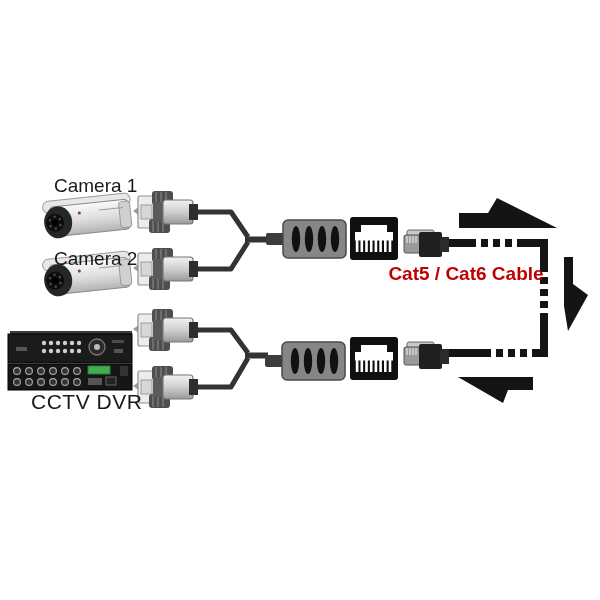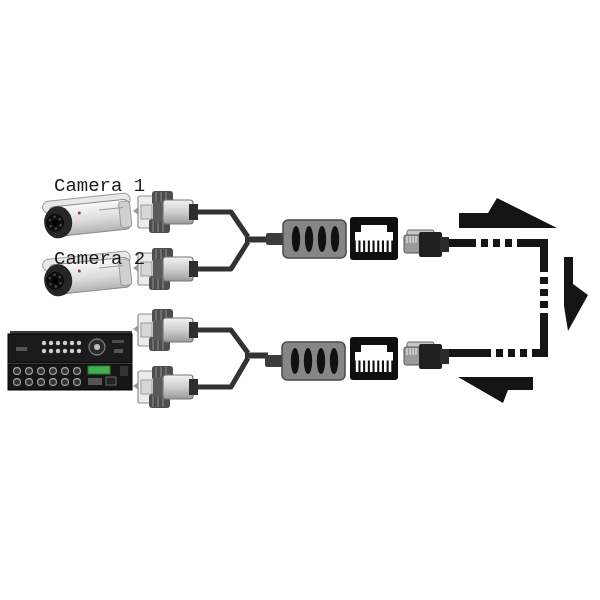--- a/index.html
+++ b/index.html
@@ -1,18 +1,18 @@
 <!DOCTYPE html>
 <html><head>
 <meta charset="utf-8">
 <style>
   html,body{margin:0;padding:0;background:#fff;}
   #canvas{
     position:relative;width:600px;height:600px;background:#ffffff;overflow:hidden;
-    font-family:Liberation Mono, monospace;
+    font-family:Liberation Sans, sans-serif;
   }
   #art{position:absolute;left:0;top:0;}
   .lbl{position:absolute;color:#1a1a1a;font-size:19px;line-height:22px;white-space:nowrap;}
   .lbl-camera1{left:54px;top:175px;}
   .lbl-camera2{left:54px;top:248px;}
   .lbl-dvr{left:31px;top:391px;font-size:21px;letter-spacing:0.5px;}
   .cable-note{
     position:absolute;left:384px;top:262px;width:164px;text-align:center;
     color:#c00000;font-weight:bold;font-size:19px;line-height:23px;
   }
@@ -188,17 +188,19 @@
     <use href="#plug" xlink:href="#plug" x="404" y="229"></use>
     <use href="#plug" xlink:href="#plug" x="404" y="341"></use>
 
     <polygon fill="#141414" points="459,213 488,213 497,198 557,228 459,228"></polygon>
     <polygon fill="#141414" points="564,257 573,257 573,284 588,295 568,331 564,306"></polygon>
     <polygon fill="#141414" points="458,377 533,377 533,390 508,390 503,403"></polygon>
   </svg>
 
   <div class="lbl lbl-camera1">Camera 1</div>
   <div class="lbl lbl-camera2">Camera 2</div>
+  <div class="lbl lbl-dvr">CCTV DVR</div>
 
   <div class="cable-note">
+    <div>Cat5 / Cat6 Cable</div>
   </div>
 
 </div>
 
 </body></html>

